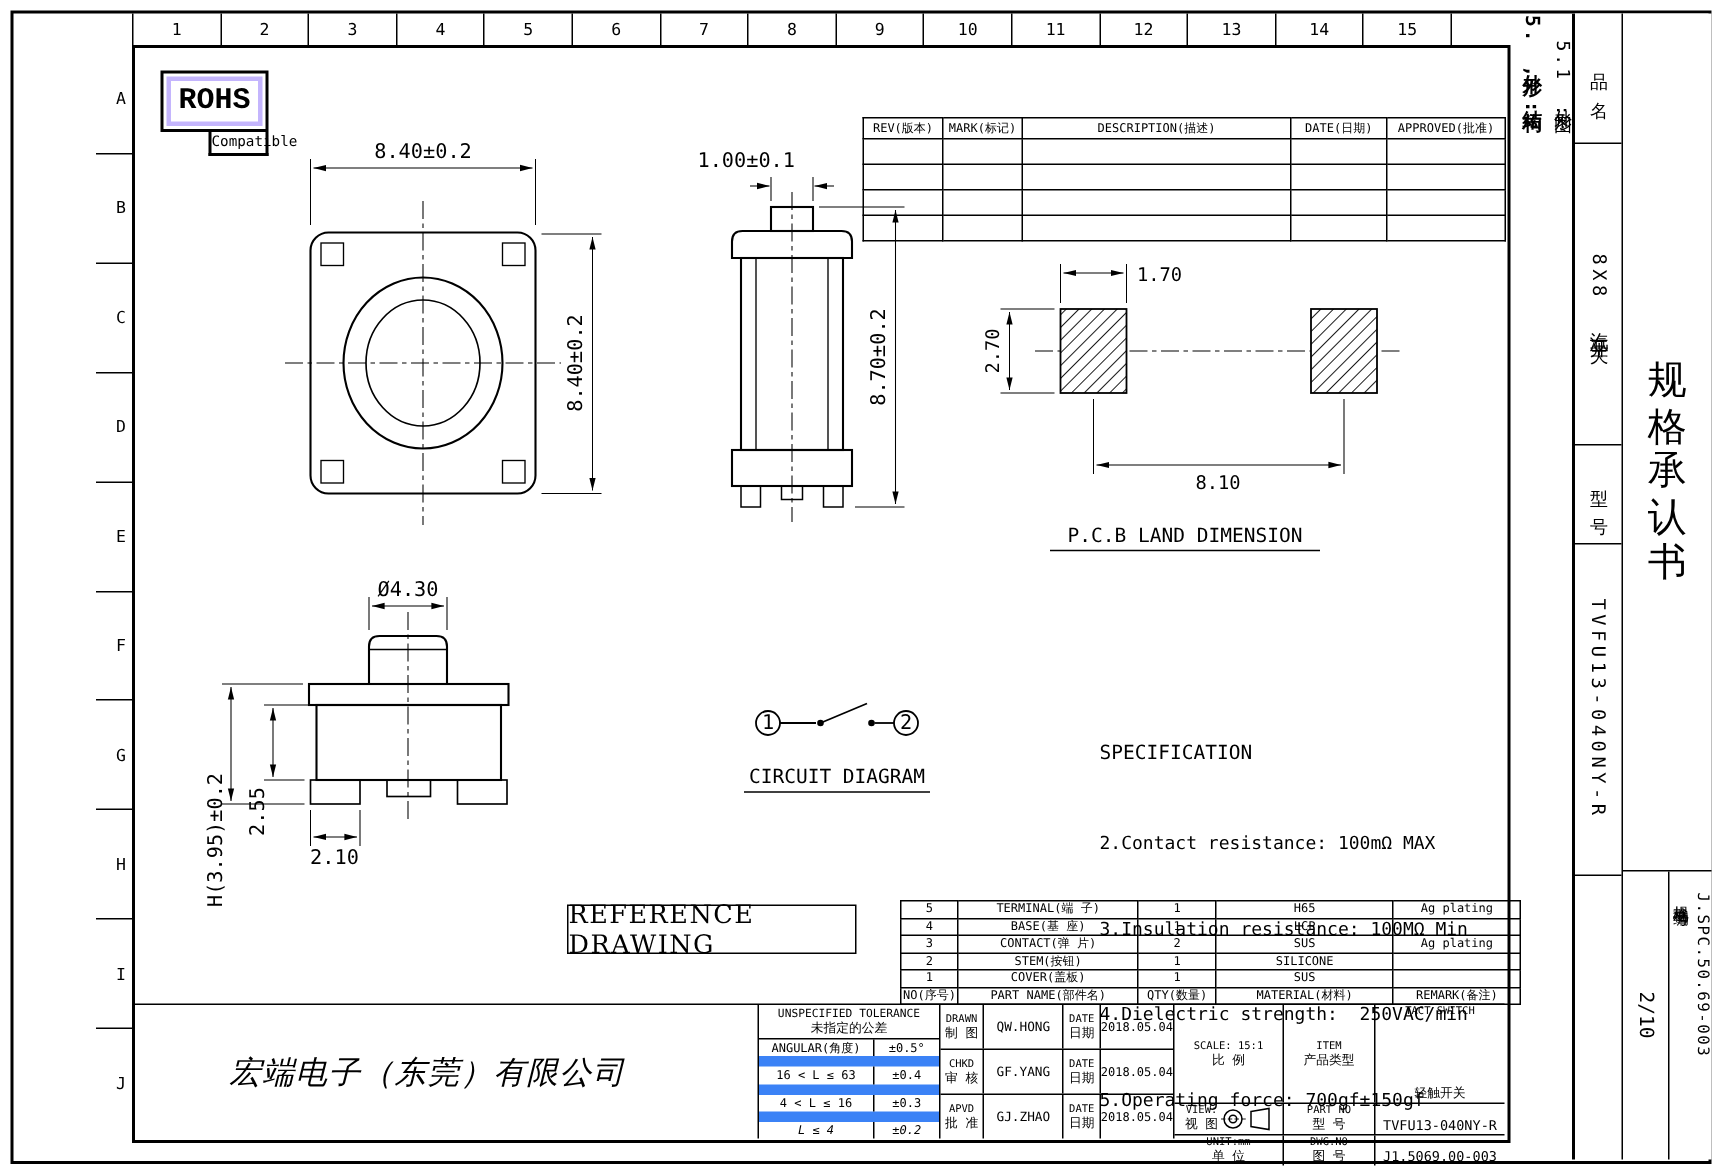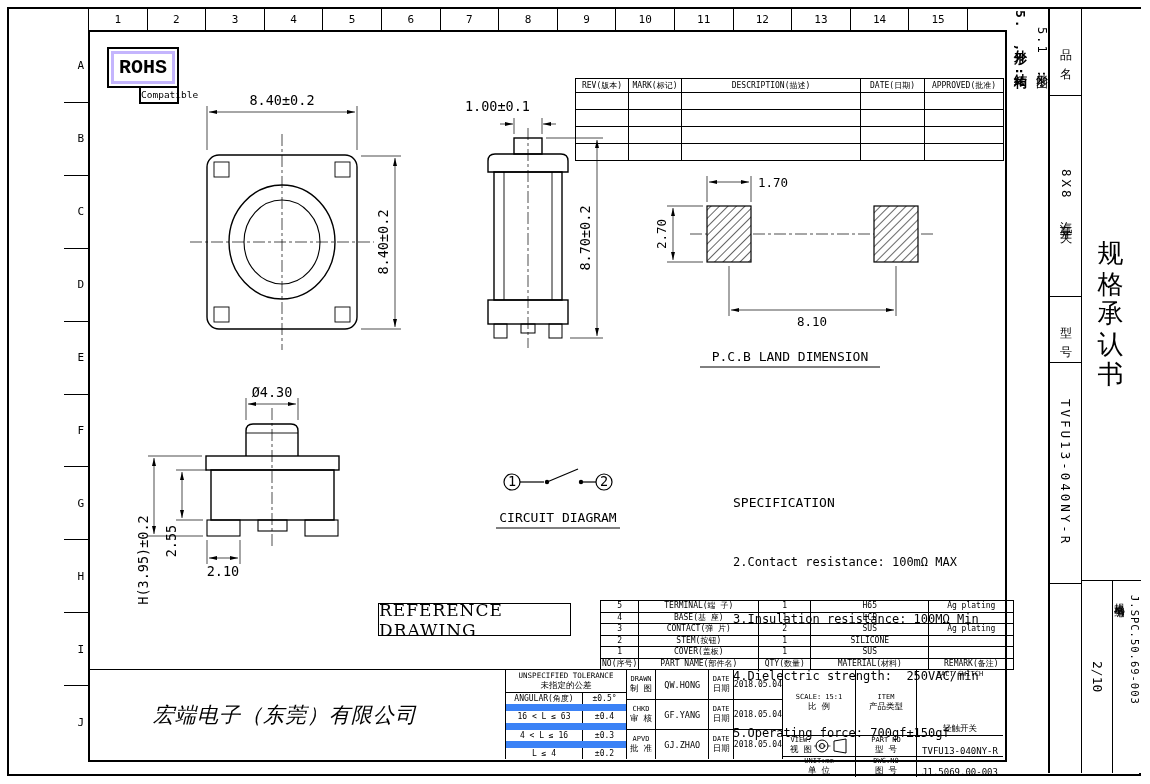--- a/index.html
+++ b/index.html
@@ -54,21 +54,21 @@
 
   
   .tblock{left:90px;top:669px;width:913px;height:89px;border-top:1.5px solid #000;display:flex;}
   .company{width:390px;display:flex;align-items:center;justify-content:center;
            font-family:"DejaVu Serif","Liberation Serif",serif;font-size:21px;letter-spacing:1px;font-style:italic;}
   .tol{width:120px;border-left:1px solid #000;display:flex;flex-direction:column;font-size:8px;margin-left:25px;}
   .tol-head{height:22px;border-bottom:1px solid #000;display:flex;flex-direction:column;align-items:center;justify-content:center;}
   .tol-head .en{font-size:7.5px;}
   .tol-head .cn{font-size:8.5px;}
   .tol-row{flex:1;display:flex;border-bottom:7px solid #3b82f6;align-items:stretch;}
-  .tol-row:last-child{border-bottom:none;}
+  .tol-row:last-child{border-bottom:none;font-style:italic;}
   .tol-l{width:76px;border-right:1px solid #000;display:flex;align-items:center;justify-content:center;}
   .tol-v{flex:1;display:flex;align-items:center;justify-content:center;}
 
   .appr{width:155px;border-left:1px solid #000;display:flex;flex-direction:column;}
   .appr-row{flex:1;display:flex;border-bottom:1px solid #000;}
   .appr-row:last-child{border-bottom:none;}
   .a-role{width:30px;display:flex;flex-direction:column;align-items:center;justify-content:center;}
   .a-name{width:56px;border-left:1px solid #000;display:flex;align-items:center;justify-content:center;font-size:8.5px;}
   .a-dl{width:25px;border-left:1px solid #000;display:flex;flex-direction:column;align-items:center;justify-content:center;}
   .a-dv{flex:1;border-left:1px solid #000;display:flex;align-items:center;justify-content:center;font-size:8px;}

